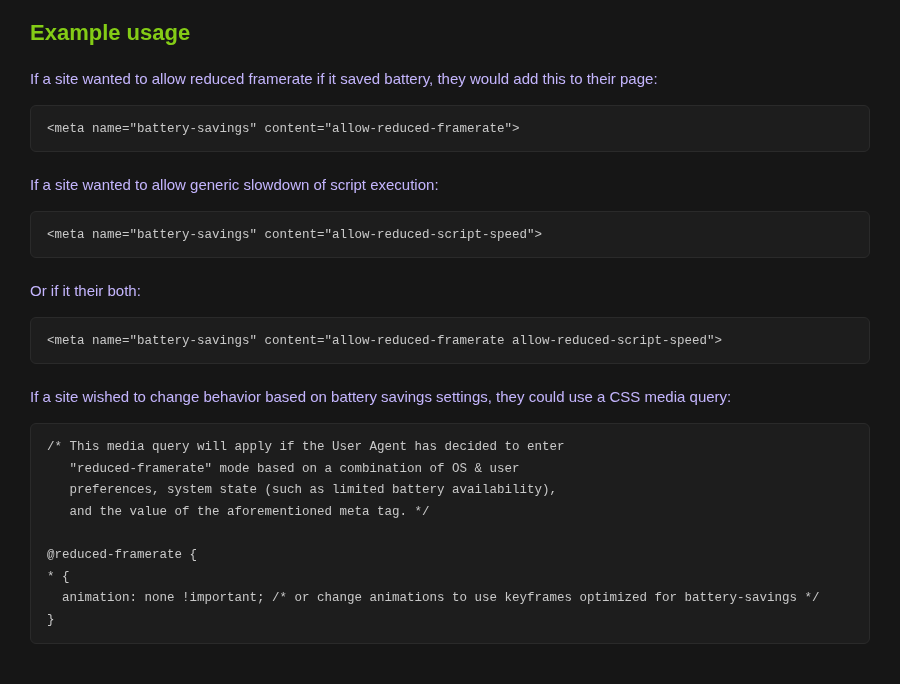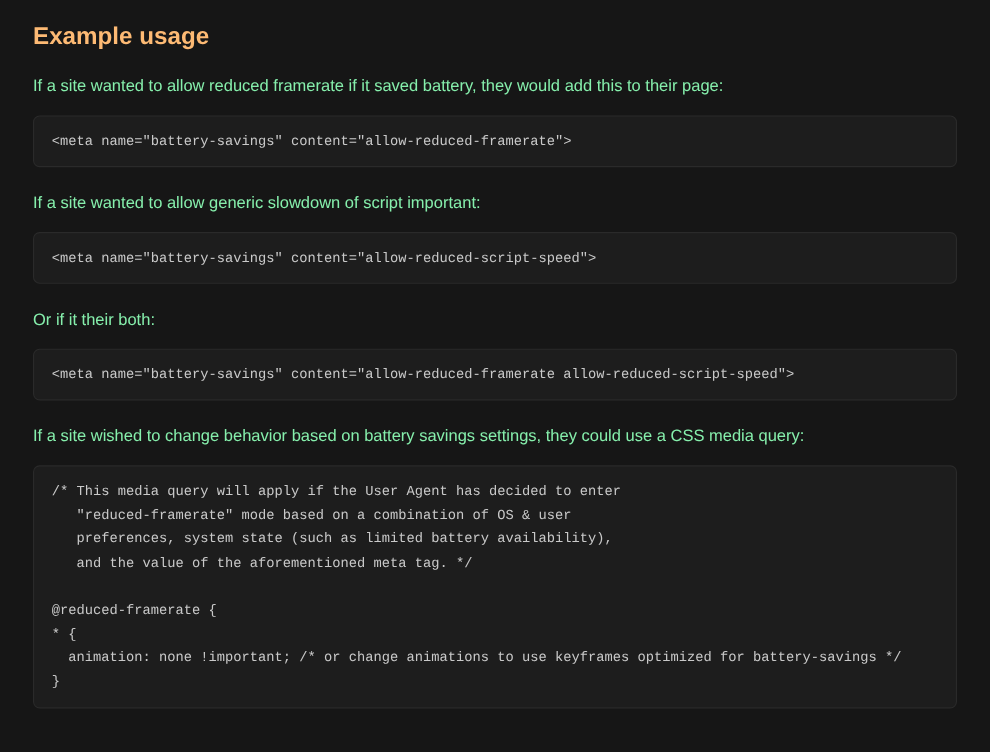--- a/index.html
+++ b/index.html
@@ -10,27 +10,27 @@
     body {
       background-color: #161616;
       color: #c9c9c9;
       font-family: -apple-system, BlinkMacSystemFont, "Segoe UI", Helvetica, Arial, sans-serif;
       padding: 20px 30px;
       width: 900px;
       min-height: 684px;
       font-size: 15px;
     }
     h2 {
-      color: #fdba74;
+      color: #84cc16;
       font-weight: 600;
       font-size: 22px;
       margin-bottom: 22px;
     }
     p {
-      color: #86efac;
+      color: #c4b5fd;
       font-size: 15px;
       margin-bottom: 14px;
       line-height: 1.5;
     }
     pre {
       background-color: #1d1d1d;
       border: 1px solid #2a2a2a;
       border-radius: 6px;
       padding: 12px 16px;
       margin-bottom: 22px;
@@ -46,21 +46,21 @@
   </style>
 </head>
 <body>
 
 <h2>Example usage</h2>
 
 <p>If a site wanted to allow reduced framerate if it saved battery, they would add this to their page:</p>
 
 <pre><code>&lt;meta name="battery-savings" content="allow-reduced-framerate"&gt;</code></pre>
 
-<p>If a site wanted to allow generic slowdown of script important:</p>
+<p>If a site wanted to allow generic slowdown of script execution:</p>
 
 <pre><code>&lt;meta name="battery-savings" content="allow-reduced-script-speed"&gt;</code></pre>
 
 <p>Or if it their both:</p>
 
 <pre><code>&lt;meta name="battery-savings" content="allow-reduced-framerate allow-reduced-script-speed"&gt;</code></pre>
 
 <p>If a site wished to change behavior based on battery savings settings, they could use a CSS media query:</p>
 
 <pre><code>/* This media query will apply if the User Agent has decided to enter

